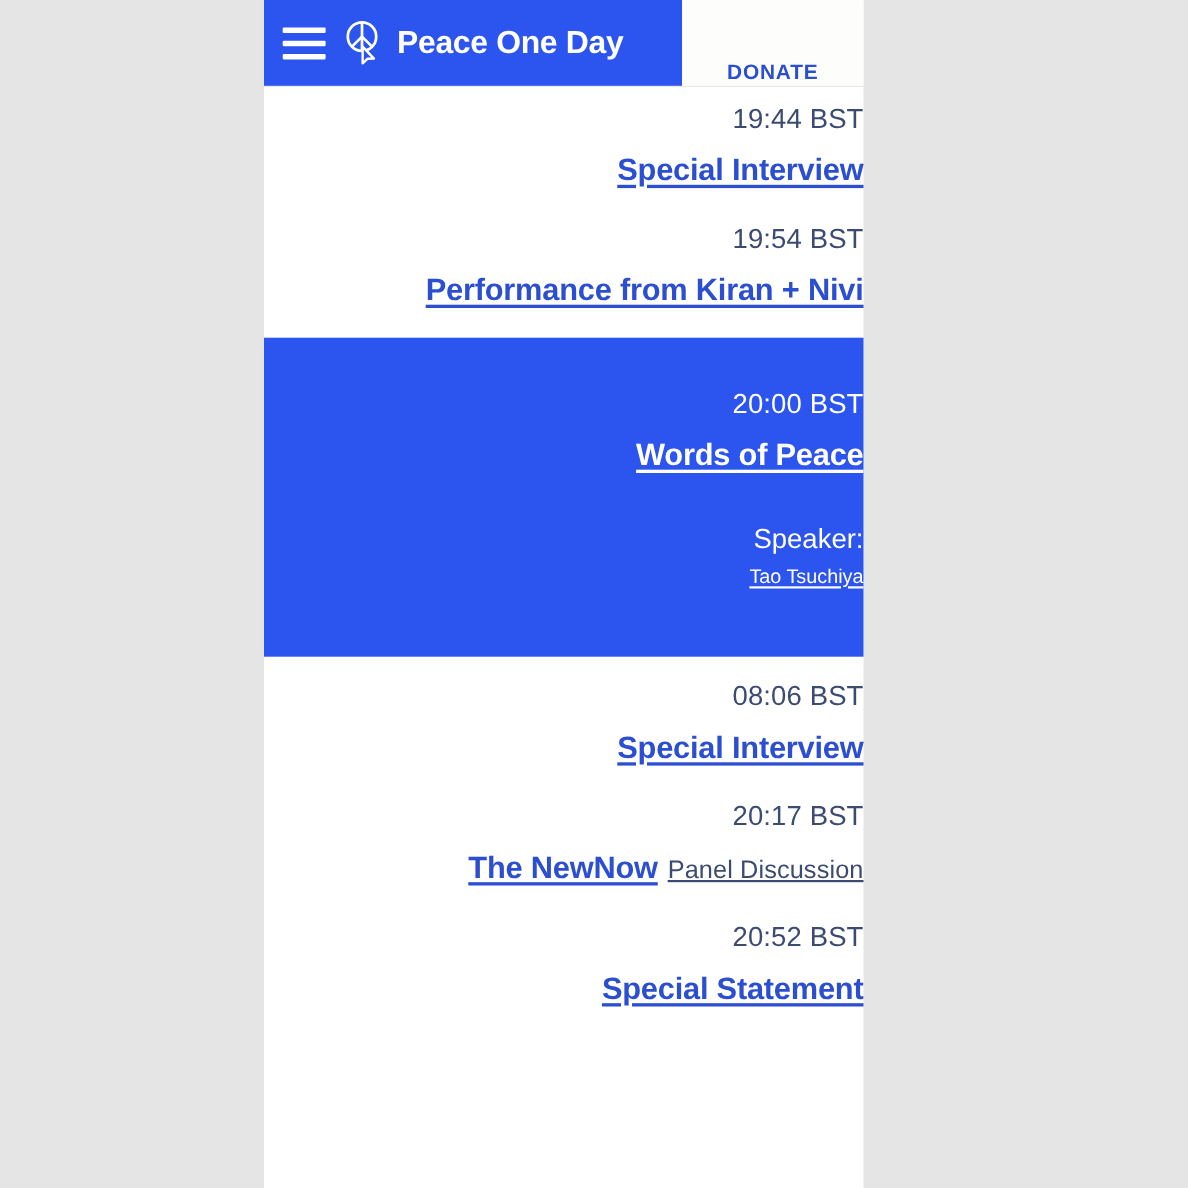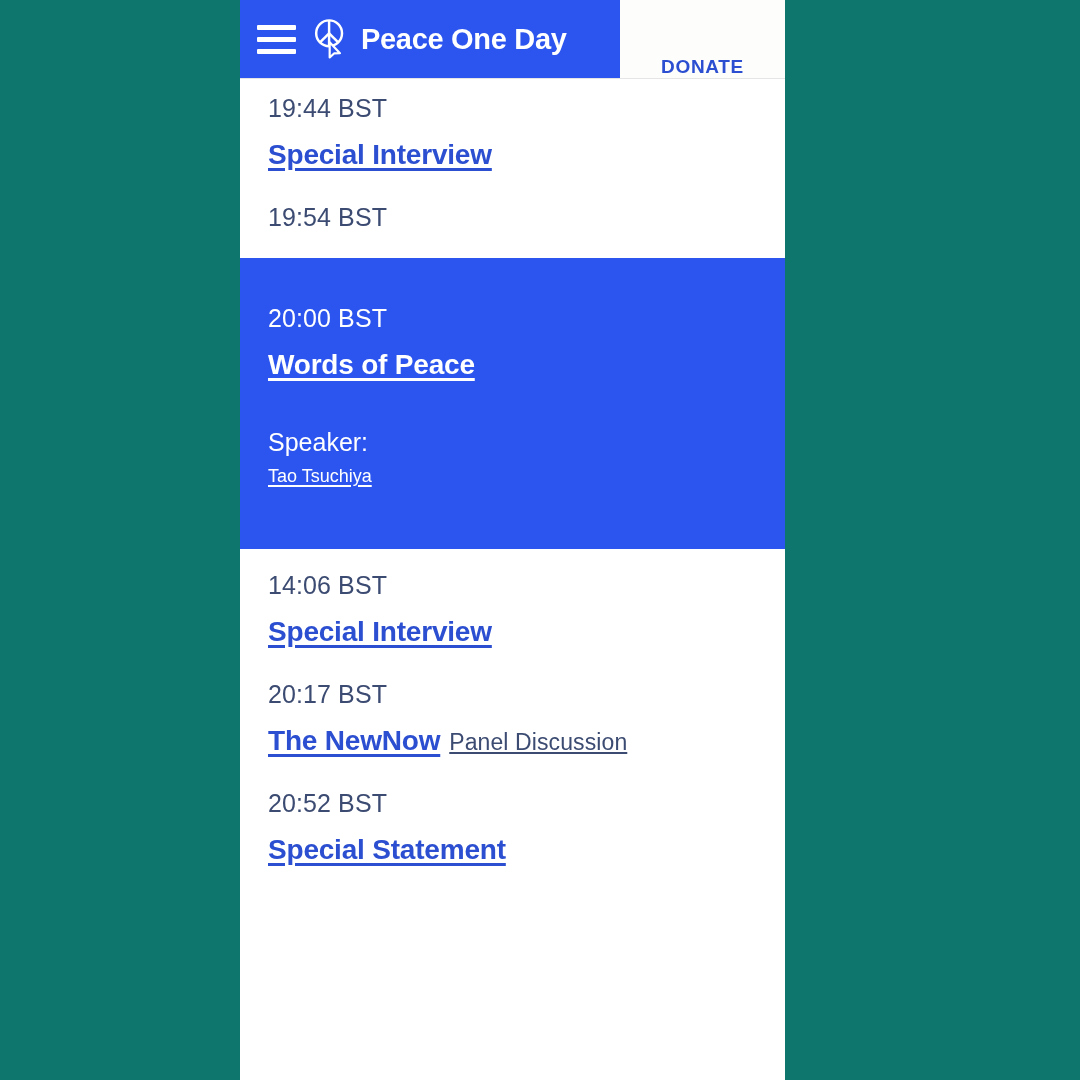--- a/index.html
+++ b/index.html
@@ -14,21 +14,21 @@
     overflow: hidden;
     font-family: "Liberation Sans", sans-serif;
     -webkit-font-smoothing: antialiased;
   }
 
   
   .page {
     position: relative;
     width: 1080px;
     height: 1080px;
-    background: #0f766e;
+    background: #e5e5e5;
   }
 
   
   .column {
     position: absolute;
     left: 240px;
     top: 0;
     width: 545px;
     height: 1080px;
     background: #ffffff;
@@ -105,20 +105,21 @@
     text-decoration: none;
     cursor: pointer;
     white-space: nowrap;
   }
 
   
   .schedule {
     padding: 0;
     margin: 0;
     list-style: none;
+    text-align: right;
   }
   .slot {
     padding: 14px 0 14px 28px;
     box-sizing: border-box;
   }
   .slot.plain {
     background: transparent;
   }
   .slot.highlight {
     background: #2b55ee;
@@ -225,35 +226,38 @@
     <ul class="schedule" id="schedule-list">
         <li class="slot plain">
     <div class="slot-time">19:44 BST</div>
     <div class="slot-titleline">
       <a class="slot-title">Special Interview</a>
     </div>
 
   </li>
         <li class="slot plain">
     <div class="slot-time">19:54 BST</div>
+    <div class="slot-titleline">
+      <a class="slot-title">Performance from Kiran + Nivi</a>
+    </div>
 
   </li>
         <li class="slot highlight">
     <div class="slot-time">20:00 BST</div>
     <div class="slot-titleline">
       <a class="slot-title">Words of Peace</a>
     </div>
 
     <div class="speaker-block">
       <div class="speaker-label">Speaker:</div>
       <a class="speaker-name">Tao Tsuchiya</a>
     </div>
   </li>
         <li class="slot plain">
-    <div class="slot-time">14:06 BST</div>
+    <div class="slot-time">08:06 BST</div>
     <div class="slot-titleline">
       <a class="slot-title">Special Interview</a>
     </div>
 
   </li>
         <li class="slot plain">
     <div class="slot-time">20:17 BST</div>
     <div class="slot-titleline">
       <a class="slot-title">The NewNow</a><span class="slot-suffix">Panel Discussion</span>
     </div>

